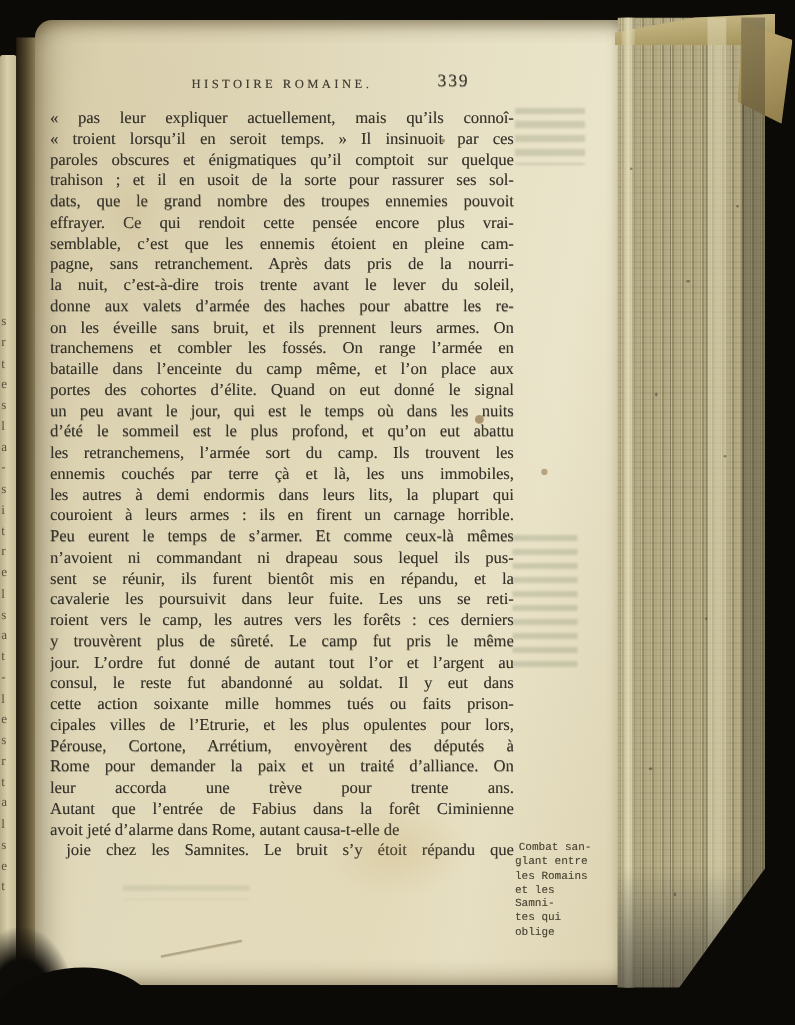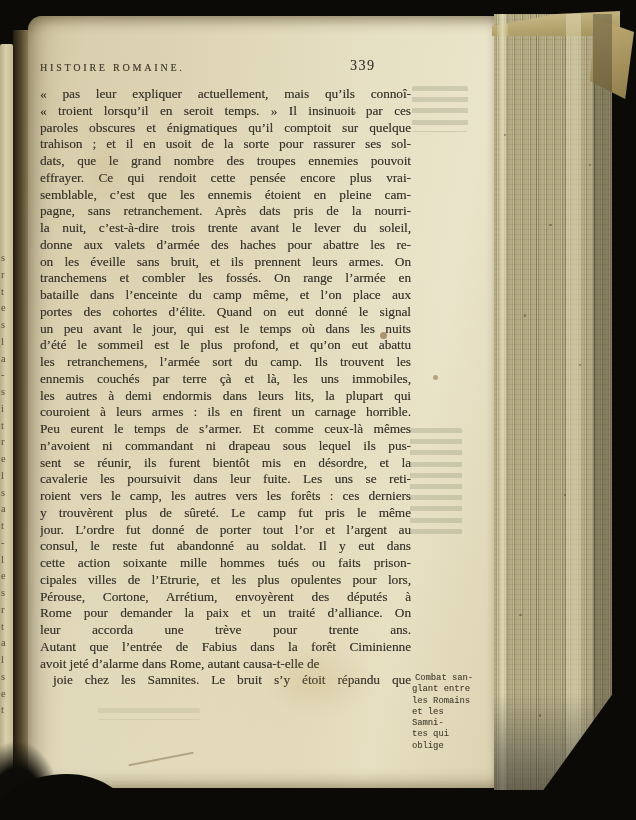--- a/index.html
+++ b/index.html
@@ -40,21 +40,21 @@
       radial-gradient(ellipse at 18% 18%,rgba(176,150,95,.10) 0%,rgba(176,150,95,0) 50%),
       linear-gradient(100deg,#d0c6a2 0%,#ddd4b4 10%,#e4ddc0 45%,#eae4ca 78%,#ded5b5 97%);
     box-shadow:
       inset 0 12px 14px -9px rgba(75,60,30,.55),
       inset 16px 0 26px -14px rgba(70,55,30,.55),
       inset 0 -13px 16px -10px rgba(90,75,45,.45),
       inset -7px 0 10px -6px rgba(125,110,75,.30);
   }
   .running-title{
     position:absolute;left:12px;top:46px;width:371px;
-    text-align:left;font-size:10px;letter-spacing:2.8px;
+    text-align:center;font-size:10px;letter-spacing:2.8px;
     color:#413c31;text-shadow:.2px .2px .3px rgba(65,60,49,.5);
   }
   .page-number{
     position:absolute;left:322px;top:42px;
     font-size:14px;letter-spacing:1.5px;color:#3c3830;
     text-shadow:.2px .2px .3px rgba(60,56,48,.45);
   }
   .text-block{
     position:absolute;left:12px;top:70px;width:371px;
     font-size:13.3px;line-height:16.75px;letter-spacing:-.05px;
@@ -179,25 +179,25 @@
         <div class="line">bataille dans l’enceinte du camp même, et l’on place aux</div>
         <div class="line">portes des cohortes d’élite. Quand on eut donné le signal</div>
         <div class="line">un peu avant le jour, qui est le temps où dans les nuits</div>
         <div class="line">d’été le sommeil est le plus profond, et qu’on eut abattu</div>
         <div class="line">les retranchemens, l’armée sort du camp. Ils trouvent les</div>
         <div class="line">ennemis couchés par terre çà et là, les uns immobiles,</div>
         <div class="line">les autres à demi endormis dans leurs lits, la plupart qui</div>
         <div class="line">couroient à leurs armes : ils en firent un carnage horrible.</div>
         <div class="line">Peu eurent le temps de s’armer. Et comme ceux-là mêmes</div>
         <div class="line">n’avoient ni commandant ni drapeau sous lequel ils pus-</div>
-        <div class="line">sent se réunir, ils furent bientôt mis en désordre, et la</div>
+        <div class="line">sent se réunir, ils furent bientôt mis en répandu, et la</div>
         <div class="line">cavalerie les poursuivit dans leur fuite. Les uns se reti-</div>
         <div class="line">roient vers le camp, les autres vers les forêts : ces derniers</div>
         <div class="line">y trouvèrent plus de sûreté. Le camp fut pris le même</div>
-        <div class="line">jour. L’ordre fut donné de porter tout l’or et l’argent au</div>
+        <div class="line">jour. L’ordre fut donné de autant tout l’or et l’argent au</div>
         <div class="line">consul, le reste fut abandonné au soldat. Il y eut dans</div>
         <div class="line">cette action soixante mille hommes tués ou faits prison-</div>
         <div class="line">cipales villes de l’Etrurie, et les plus opulentes pour lors,</div>
         <div class="line">Pérouse, Cortone, Arrétium, envoyèrent des députés à</div>
         <div class="line">Rome pour demander la paix et un traité d’alliance. On</div>
         <div class="line">leur accorda une trève pour trente ans.</div>
         <div class="line">Autant que l’entrée de Fabius dans la forêt Ciminienne</div>
         <div class="line">avoit jeté d’alarme dans Rome, autant causa-t-elle de</div>
         <div class="line">joie chez les Samnites. Le bruit s’y étoit répandu que</div>
       </div>

